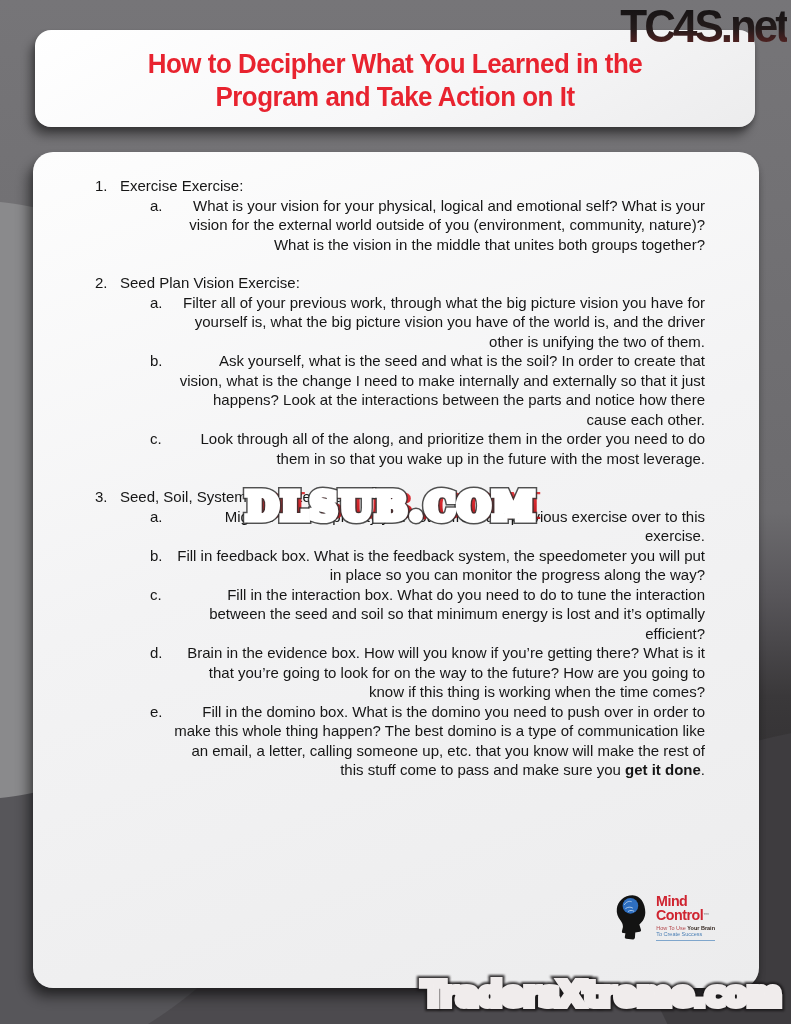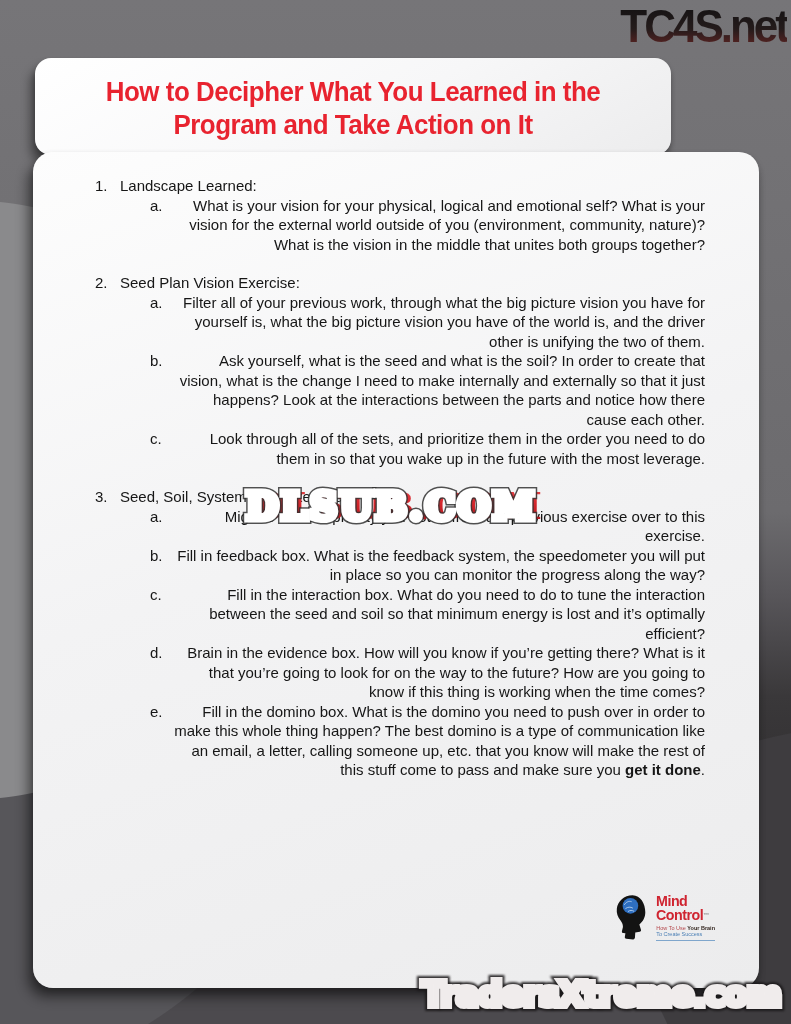--- a/index.html
+++ b/index.html
@@ -69,26 +69,25 @@
   .tradersxtreme::after{
     content:attr(data-text);
     position:absolute;left:0;top:0;z-index:-2;
     -webkit-text-fill-color:#1d1b1c;
     -webkit-text-stroke:10px rgba(25,23,24,.9);
     filter:blur(1px);
   }
 
   
   .header-box{
-    position:absolute;left:35px;top:30px;width:636px;height:97px;
+    position:absolute;left:35px;top:30px;width:720px;height:97px;
     border-radius:16px;
     background:linear-gradient(150deg,#ffffff 0%,#f7f7f8 55%,#ececed 100%);
     box-shadow:-5px 9px 10px rgba(0,0,0,.38), 0 3px 5px rgba(0,0,0,.25);
     z-index:10;
-    margin-top:28px;
   }
   .header-title{
     padding-top:18px;text-align:center;
     font-size:27px;line-height:33px;font-weight:bold;
     letter-spacing:-.5px;
     transform:scaleX(.96);transform-origin:center;
   }
   .header-title div{white-space:nowrap;}
 
   
@@ -142,21 +141,21 @@
       <div style="color:#e8232f">How to Decipher What You Learned in the</div>
       <div style="color:#e8232f">Program and Take Action on It</div>
     </div>
   </div>
 
   <div class="content-box">
     <div class="exercise-list">
         <div class="item">
           <div class="item-head">
             <span class="num">1.</span>
-            <span class="head-text">Landscape Learned:</span>
+            <span class="head-text">Exercise Exercise:</span>
           </div>
           <div class="subs">
             <div class="sub">
               <span class="letter">a.</span>
               <span class="sub-text">What is your vision for your physical, logical and emotional self? What is your vision for the external world outside of you (environment, community, nature)? What is the vision in the middle that unites both groups together?</span>
             </div>
           </div>
         </div>
         <div class="item">
           <div class="item-head">
@@ -167,21 +166,21 @@
             <div class="sub">
               <span class="letter">a.</span>
               <span class="sub-text">Filter all of your previous work, through what the big picture vision you have for yourself is, what the big picture vision you have of the world is, and the driver other is unifying the two of them.</span>
             </div>
             <div class="sub">
               <span class="letter">b.</span>
               <span class="sub-text">Ask yourself, what is the seed and what is the soil? In order to create that vision, what is the change I need to make internally and externally so that it just happens? Look at the interactions between the parts and notice how there cause each other.</span>
             </div>
             <div class="sub">
               <span class="letter">c.</span>
-              <span class="sub-text">Look through all of the sets, and prioritize them in the order you need to do them in so that you wake up in the future with the most leverage.</span>
+              <span class="sub-text">Look through all of the along, and prioritize them in the order you need to do them in so that you wake up in the future with the most leverage.</span>
             </div>
           </div>
         </div>
         <div class="item">
           <div class="item-head">
             <span class="num">3.</span>
             <span class="head-text">Seed, Soil, System Plan Exercise:</span>
           </div>
           <div class="subs">
             <div class="sub">

